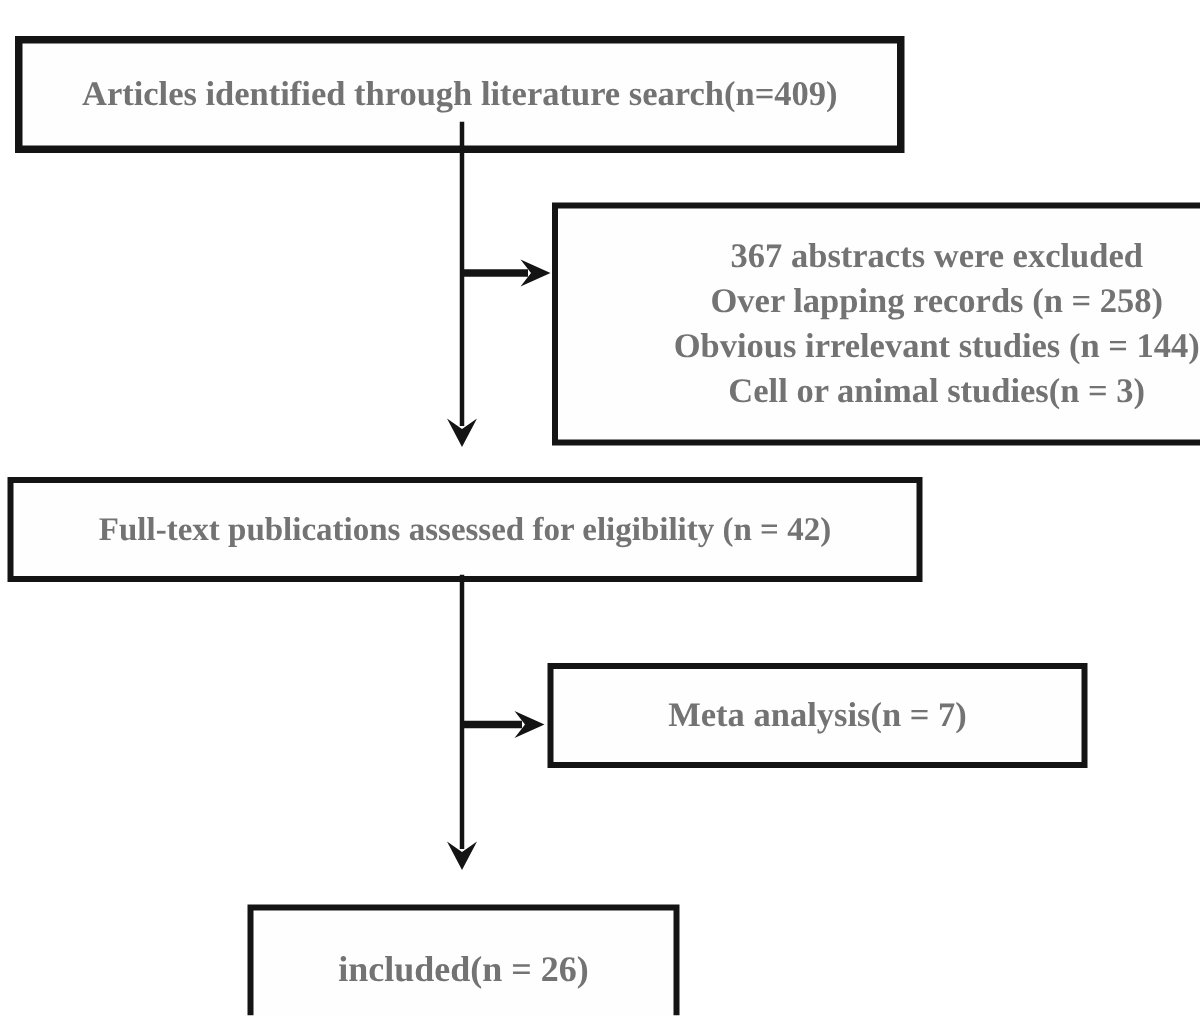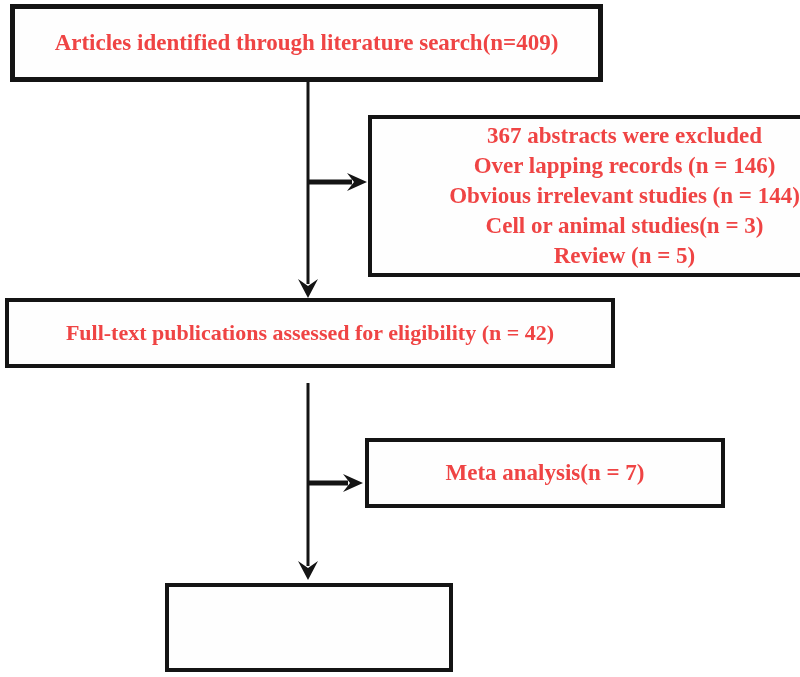--- a/index.html
+++ b/index.html
@@ -20,40 +20,41 @@
     position: absolute;
     box-sizing: border-box;
     border: 4px solid #141414;
     background: #fefefe;
     display: flex;
     flex-direction: column;
     justify-content: center;
     align-items: center;
     text-align: center;
     font-weight: bold;
-    color: #ef4444;
+    color: #737373;
+    margin-top: 20px;
   }
   .box .line {
     white-space: nowrap;
   }
   #box-identified {
     left: 10px; top: 4px; width: 593px; height: 78px;
     border-width: 5px;
     font-size: 23px;
   }
   #box-excluded-abstracts {
     left: 368px; top: 115px; width: 513px; height: 162px;
     font-size: 23px; line-height: 30px;
   }
   #box-fulltext {
     left: 5px; top: 298px; width: 610px; height: 70px;
     font-size: 22px;
   }
   #box-excluded-fulltext {
-    left: 365px; top: 438px; width: 360px; height: 70px;
+    left: 365px; top: 422px; width: 360px; height: 70px;
     font-size: 23px; line-height: 30px;
   }
   #box-included {
     left: 165px; top: 583px; width: 288px; height: 89px;
     font-size: 24px; line-height: 33px;
   }
   .connector {
     position: absolute;
     display: block;
   }
@@ -73,37 +74,37 @@
 
   <svg id="connector-top" class="connector" width="76" height="218" viewBox="0 0 76 218">
     <line class="flow-stroke" x1="14" y1="0" x2="14" y2="203" stroke-width="3"></line>
     <polygon class="flow-fill" points="4,198 14,217 24,198 14,205"></polygon>
     <line class="flow-stroke" x1="14" y1="101" x2="58" y2="101" stroke-width="5"></line>
     <polygon class="flow-fill" points="53,92 73,101 53,110 60,101"></polygon>
   </svg>
 
   <div class="box" id="box-excluded-abstracts">
     <div class="line">367 abstracts were excluded</div>
-    <div class="line">Over lapping records (n = 146)</div>
+    <div class="line">Over lapping records (n = 258)</div>
     <div class="line">Obvious irrelevant studies (n = 144)</div>
     <div class="line">Cell or animal studies(n = 3)</div>
-    <div class="line">Review (n = 5)</div>
   </div>
 
   <div class="box" id="box-fulltext">
     <div class="line">Full-text publications assessed for eligibility (n = 42)</div>
   </div>
 
   <svg id="connector-bottom" class="connector" width="74" height="199" viewBox="0 0 74 199">
     <line class="flow-stroke" x1="14" y1="0" x2="14" y2="183" stroke-width="3"></line>
     <polygon class="flow-fill" points="4,178 14,197 24,178 14,185"></polygon>
     <line class="flow-stroke" x1="14" y1="100" x2="54" y2="100" stroke-width="5"></line>
     <polygon class="flow-fill" points="49,91 69,100 49,109 56,100"></polygon>
   </svg>
 
   <div class="box" id="box-excluded-fulltext">
     <div class="line">Meta analysis(n = 7)</div>
   </div>
 
   <div class="box" id="box-included">
+    <div class="line">included(n = 26)</div>
   </div>
 
 </div>
 
 </body></html>

